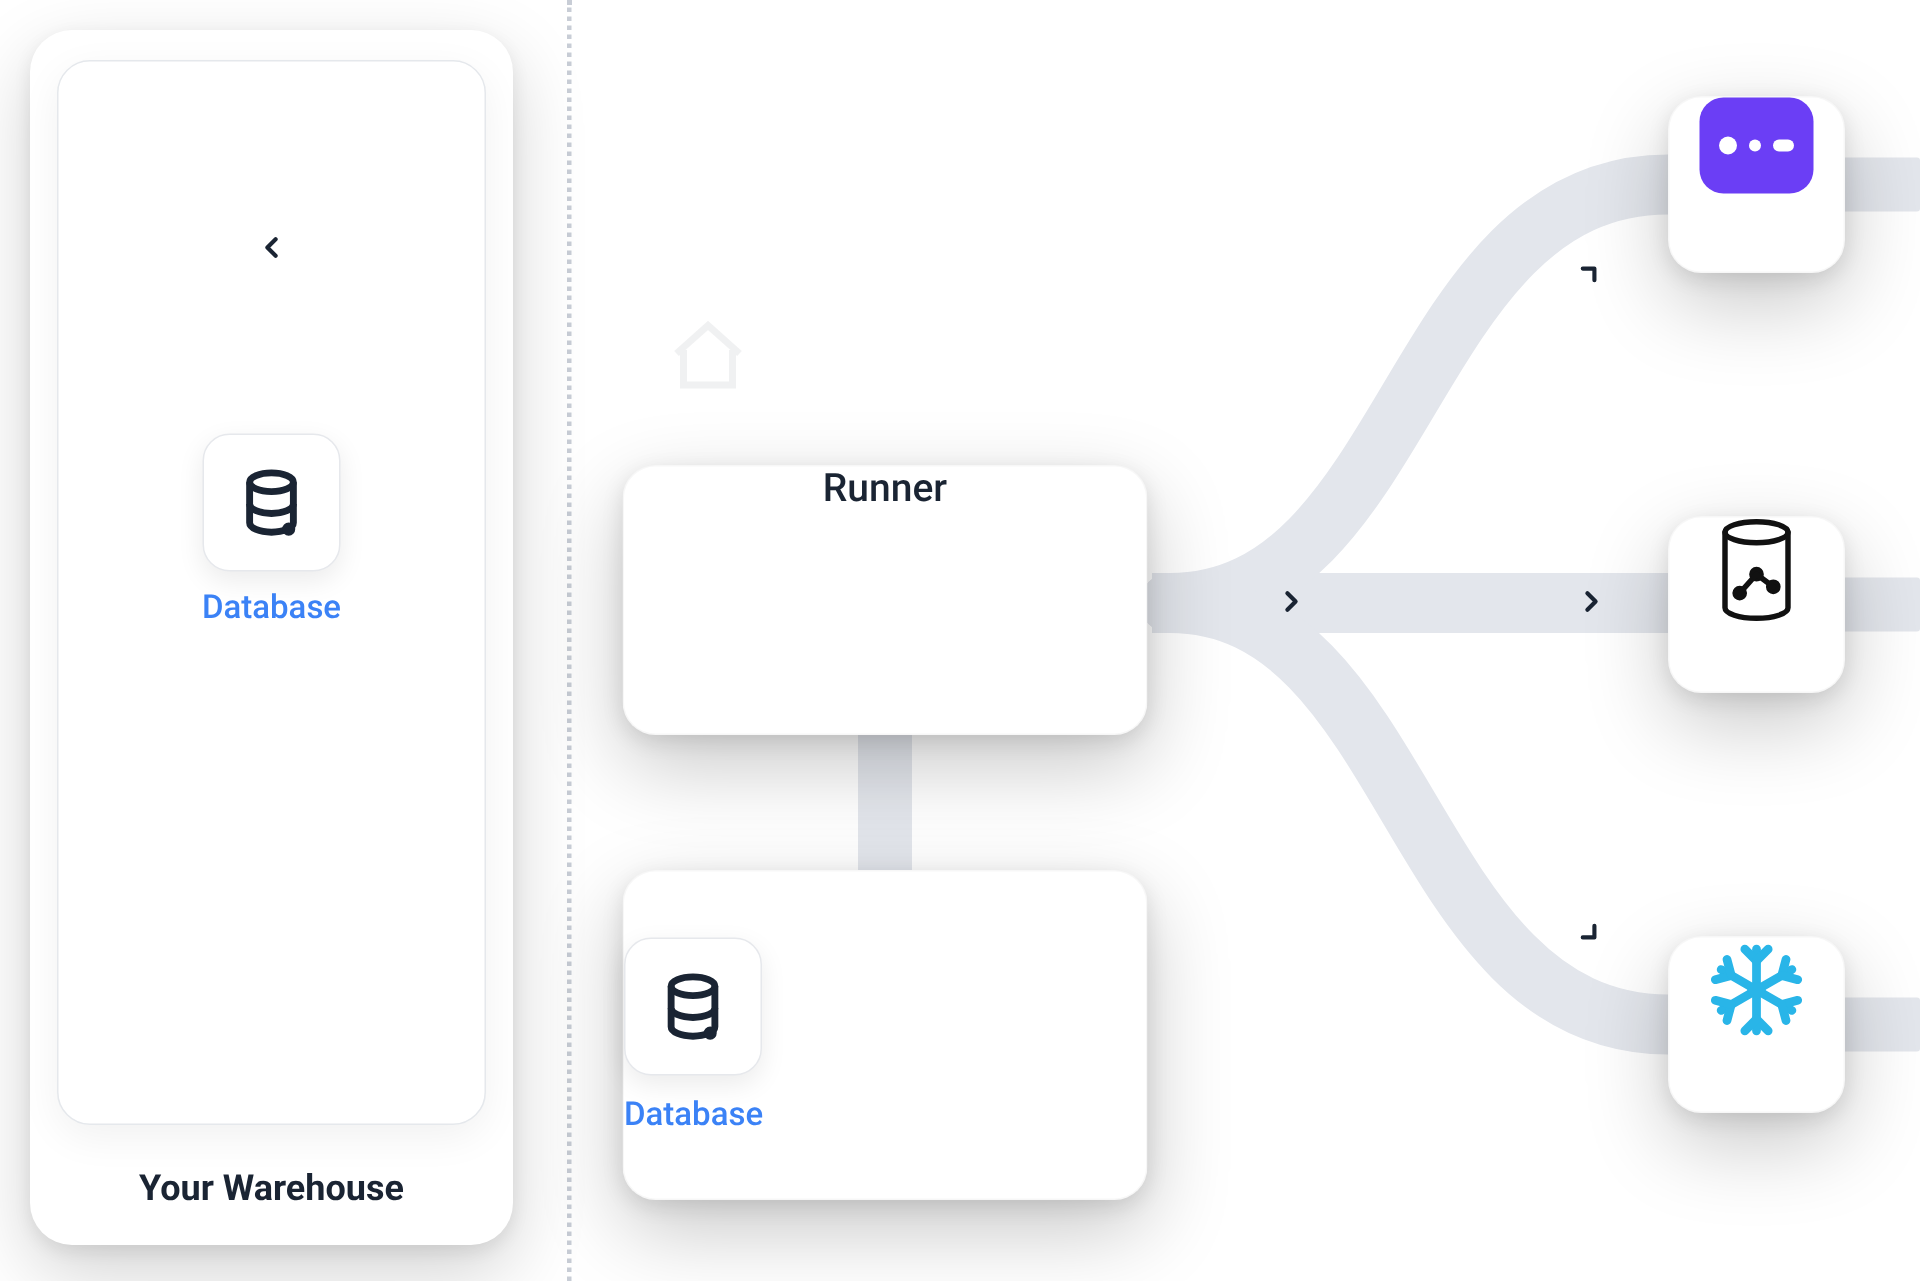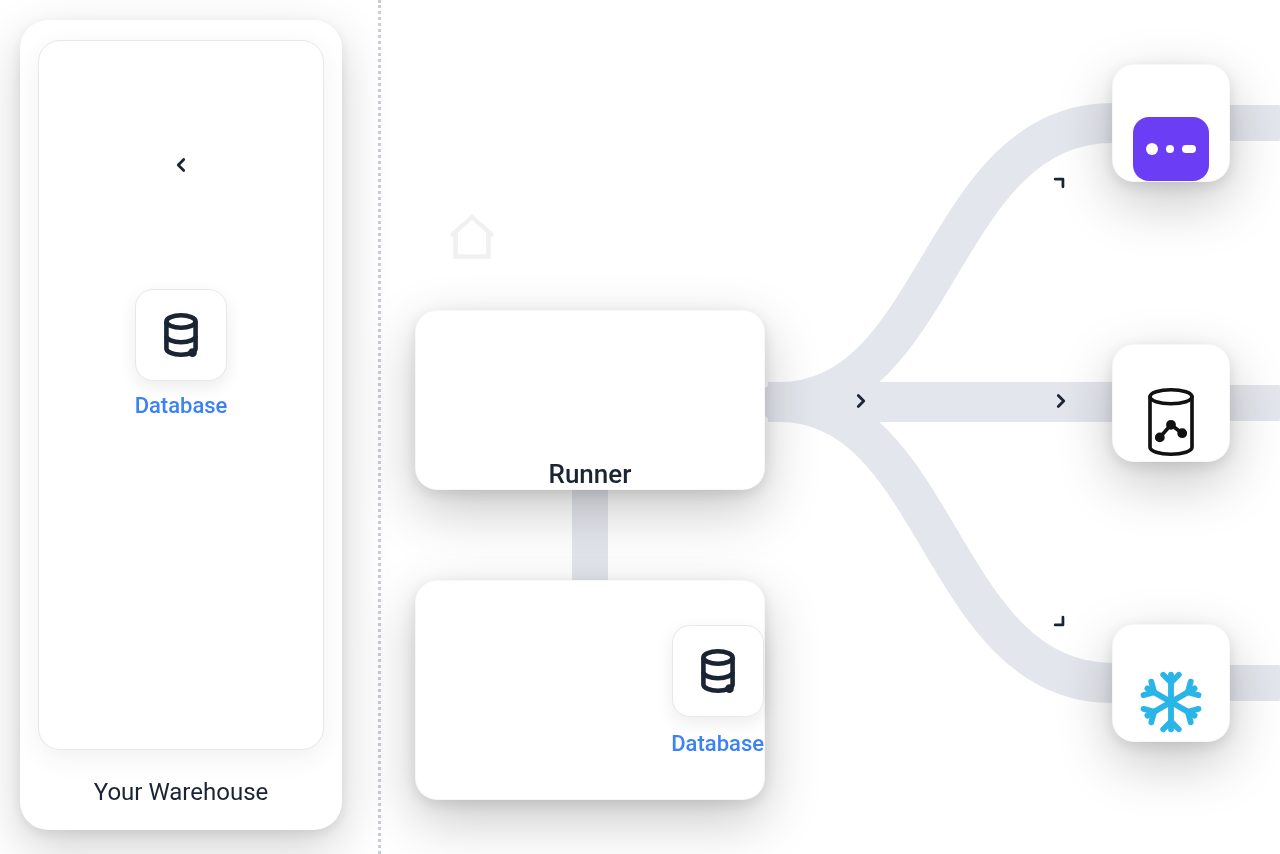--- a/index.html
+++ b/index.html
@@ -40,32 +40,32 @@
     padding-top: 110px;
   }
   .back-chevron {
     width: 28px;
     height: 28px;
     display:flex;align-items:center;justify-content:center;
   }
   .warehouse-inner .db-block { margin-top: 110px; }
   .warehouse-label {
     font-size: 24px;
-    font-weight: 400;
+    font-weight: 700;
     color: #1a2433;
     margin-top: 28px;
   }
 
   
   .card {
     position: absolute;
     background: #ffffff;
     border-radius: 22px;
     box-shadow: 0 20px 55px rgba(0,0,0,0.22), 0 4px 14px rgba(0,0,0,0.10);
-    display:flex;align-items:flex-end;justify-content:center;
+    display:flex;align-items:flex-start;justify-content:center;
     border: 1px solid rgba(0,0,0,0.03);
   }
 
   .runner-card {
     left: 415px;
     top: 310px;
     width: 350px;
     height: 180px;
     font-size: 26px;
     font-weight: 500;

